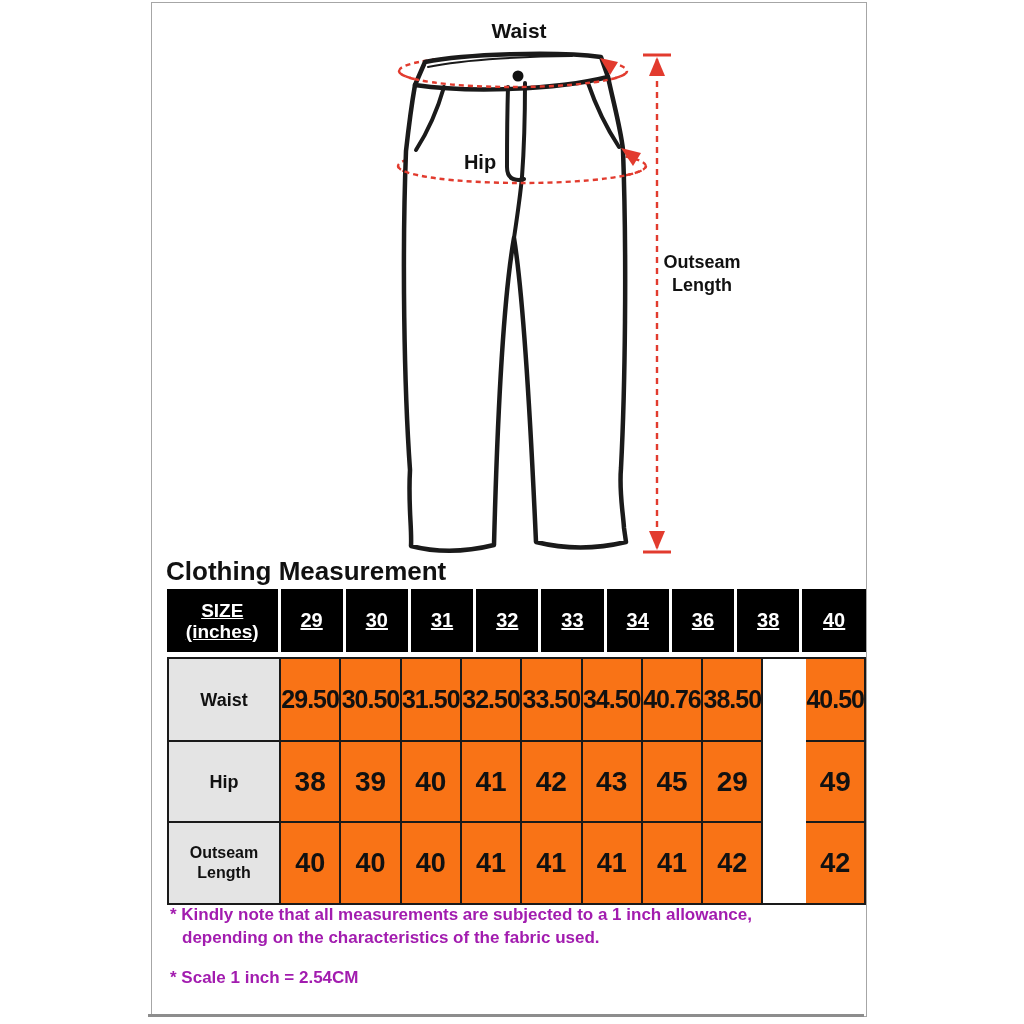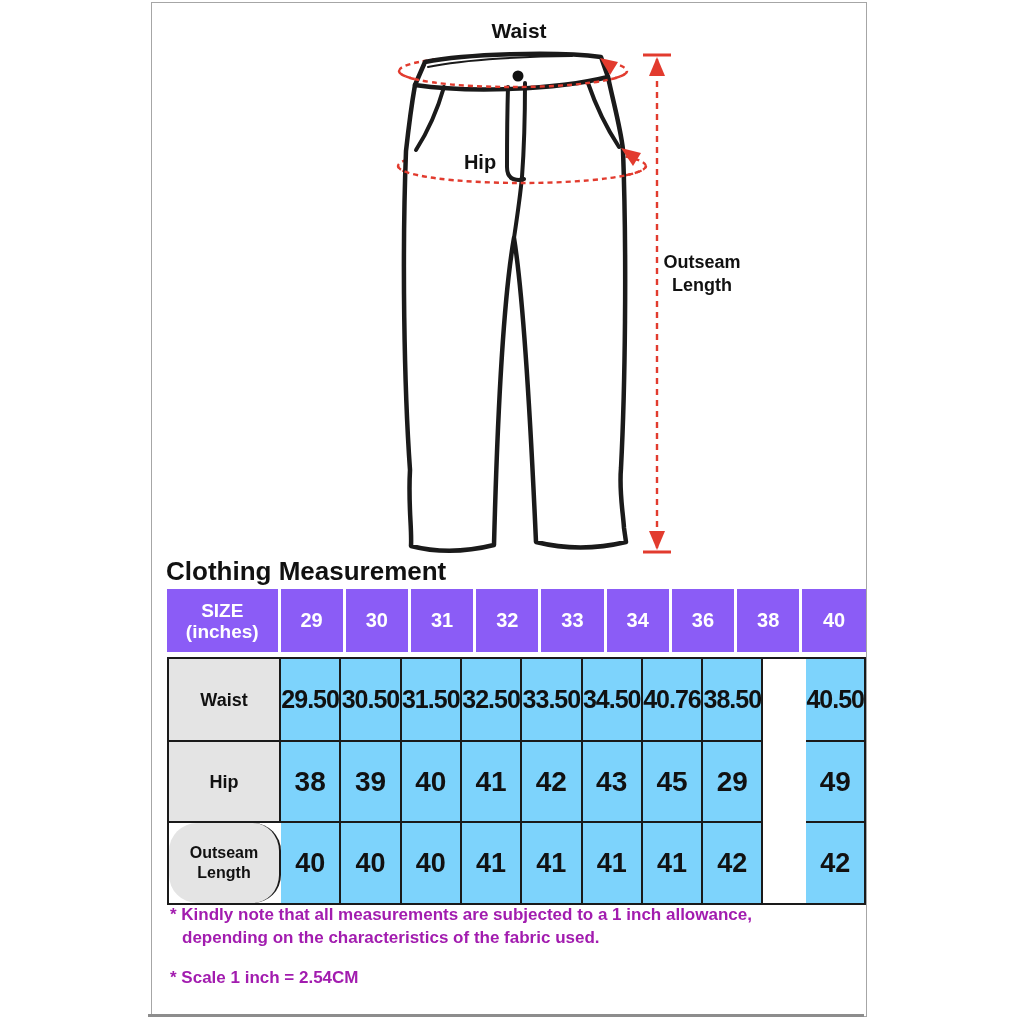--- a/index.html
+++ b/index.html
@@ -11,32 +11,32 @@
   
   .diagram-label{color:#111;font-weight:bold;text-align:center;}
   #waist-label{left:479px;top:19px;width:80px;font-size:21px;}
   #hip-label{left:450px;top:151px;width:60px;font-size:20px;}
   #outseam-label{left:650px;top:251px;width:104px;font-size:18px;line-height:23px;}
   
   #section-title{left:166px;top:556px;font-size:26px;font-weight:bold;color:#111;}
   
   #size-table{left:167px;top:589px;width:699px;}
   #table-header{display:grid;grid-template-columns:112px repeat(9,1fr);height:63px;}
-  .hcell{background:#8b5cf6;color:#fff;font-weight:bold;display:flex;flex-direction:column;
-         align-items:center;justify-content:center;margin:0 1.5px;font-size:20px;}
+  .hcell{background:#000000;color:#fff;font-weight:bold;display:flex;flex-direction:column;
+         align-items:center;justify-content:center;margin:0 1.5px;font-size:20px;text-decoration:underline;}
   .hcell.first{margin-left:0;font-size:19px;line-height:21px;}
   .hcell.last{margin-right:0;}
   #table-body{margin-top:5px;border:2px solid #1a1a1a;display:grid;
               grid-template-columns:112px repeat(9,1fr);grid-template-rows:83px 81px 80px;}
   .cell{border-right:2px solid #1a1a1a;border-bottom:2px solid #1a1a1a;display:flex;
-        align-items:center;justify-content:center;background:#7dd3fc;color:#111;}
+        align-items:center;justify-content:center;background:#f97316;color:#111;}
   .cell.lastcol{border-right:none;margin-left:43px;}
   .cell.lastrow{border-bottom:none;}
   .cell.label{background:#e4e4e4;font-weight:bold;font-size:18px;text-align:center;line-height:20px;}
-  .cell.label.small{font-size:16px;padding:12px 8px;border-radius:28px;}
+  .cell.label.small{font-size:16px;padding:12px 8px;}
   .cell.val{font-weight:bold;white-space:nowrap;}
   .cell.val.waist{font-size:25px;letter-spacing:-1px;}
   .cell.val.hip{font-size:28px;}
   .cell.val.outseam{font-size:27px;}
   
   .note{color:#a21caf;font-weight:bold;font-size:17px;line-height:23px;}
   #note-1{left:170px;top:903px;width:620px;}
   #note-1 .indent{padding-left:12px;}
   #note-2{left:170px;top:966px;width:420px;}
   svg{position:absolute;left:0;top:0;}

